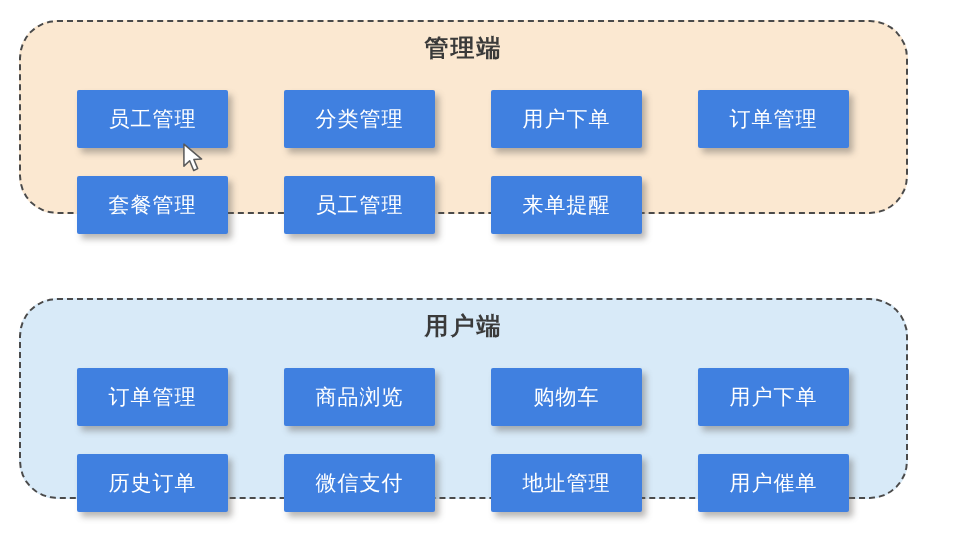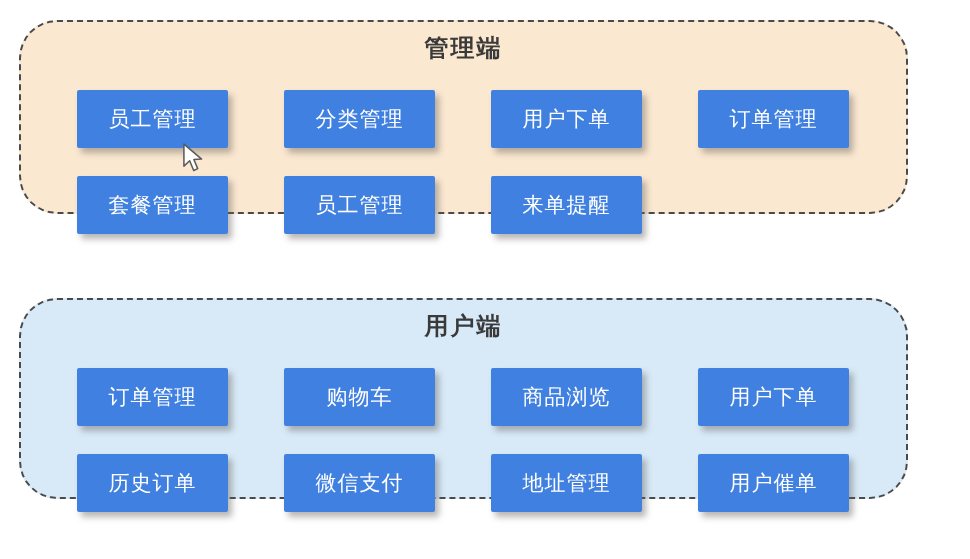--- a/index.html
+++ b/index.html
@@ -90,22 +90,22 @@
     <div class="feature-box">套餐管理</div>
     <div class="feature-box">员工管理</div>
     <div class="feature-box">来单提醒</div>
   </div>
 </section>
 
 <section class="panel panel-user">
   <h2 class="panel-title">用户端</h2>
   <div class="btn-grid">
     <div class="feature-box">订单管理</div>
+    <div class="feature-box">商品浏览</div>
     <div class="feature-box">购物车</div>
-    <div class="feature-box">商品浏览</div>
     <div class="feature-box">用户下单</div>
     <div class="feature-box">历史订单</div>
     <div class="feature-box">微信支付</div>
     <div class="feature-box">地址管理</div>
     <div class="feature-box">用户催单</div>
   </div>
 </section>
 
 <svg class="cursor" viewBox="0 0 24 32">
   <path d="M2,1 L2,24 L8,18.4 L12.2,28.5 L16.4,26.6 L12.4,17 L20.5,16.6 Z" fill="#ffffff" stroke="#5a5a5a" stroke-width="1.6" stroke-linejoin="round"></path>

